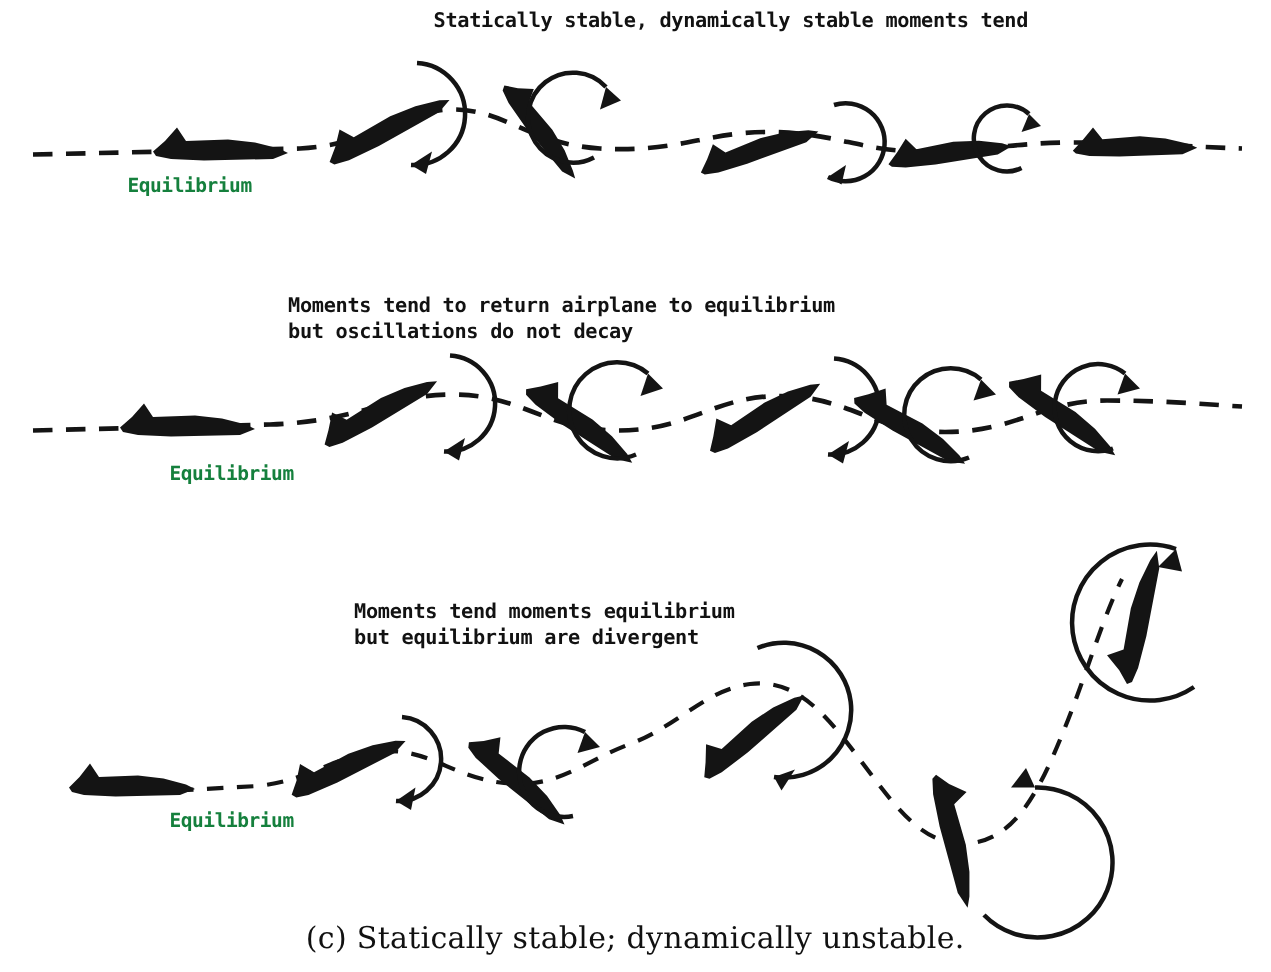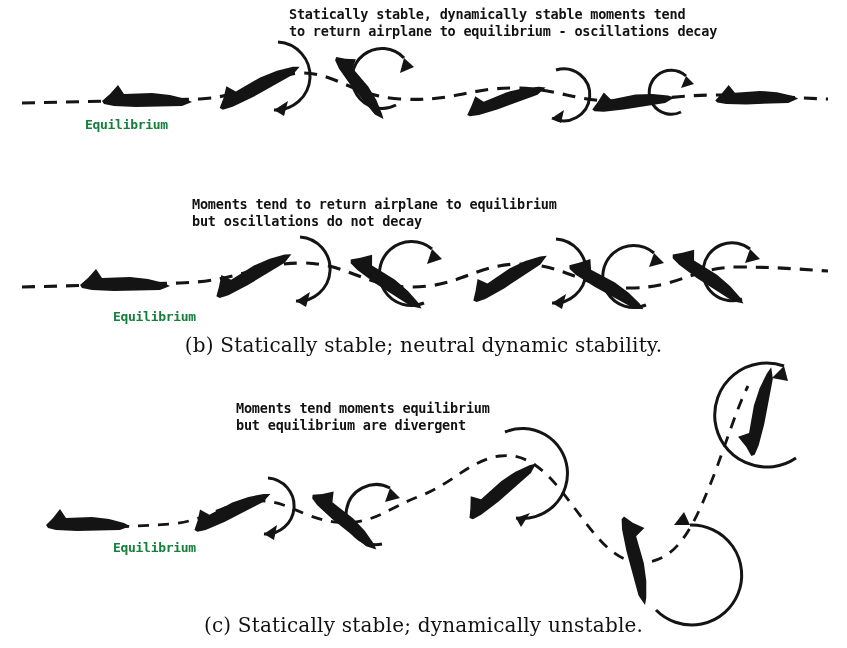--- a/index.html
+++ b/index.html
@@ -62,21 +62,20 @@
   .rot-head{fill:#141414;}
 </style>
 </head>
 <body>
 
 <div class="figure">
 
   <div class="panel" id="panel-a">
 
     <div class="annotation" style="left:289px;top:6px;">Statically stable, dynamically stable moments tend</div>
-    <div class="annotation" style="left:289px;top:23px;">to return airplane to equilibrium - oscillations decay</div>
 
     <svg width="847" height="175" viewBox="0 0 847 175">
 
       <path class="traj" d="M 22,103 L 200,99
                C 250,96 268,74 300,73
                C 336,72 352,96 400,99
                C 452,102 470,88 512,88
                C 556,88 574,101 614,101
                C 654,101 676,95 716,95
                C 760,95 794,98 828,99"></path>
@@ -183,21 +182,20 @@
         <path class="plane" d="M -44,5 L -37,-2 L -29,-11 L -23,-2 L 4,-3 L 21,-1 L 36,3 L 42,6 L 32,10 L -11,11 L -33,10 L -42,8 Z"></path>
       </g>
       <g>
         <path class="rot" d="M 742,124 A 29,29 0 1 1 750,74"></path>
         <path class="rot-head" d="M 750,74 L 745,88 L 760,84 Z"></path>
       </g>
     </svg>
 
     <div class="eq-label" style="left:113px;top:134px;">Equilibrium</div>
 
-    <div class="caption" style="top:158px;">(b) Statically stable; neutral dynamic stability.</div>
   </div>
 
   <div class="panel" id="panel-c">
 
     <div class="annotation" style="left:236px;top:30px;">Moments tend moments equilibrium</div>
     <div class="annotation" style="left:236px;top:47px;">but equilibrium are divergent</div>
 
     <svg width="847" height="278" viewBox="0 0 847 278">
 
       <path class="traj-fine" d="M 118,157 L 172,154

